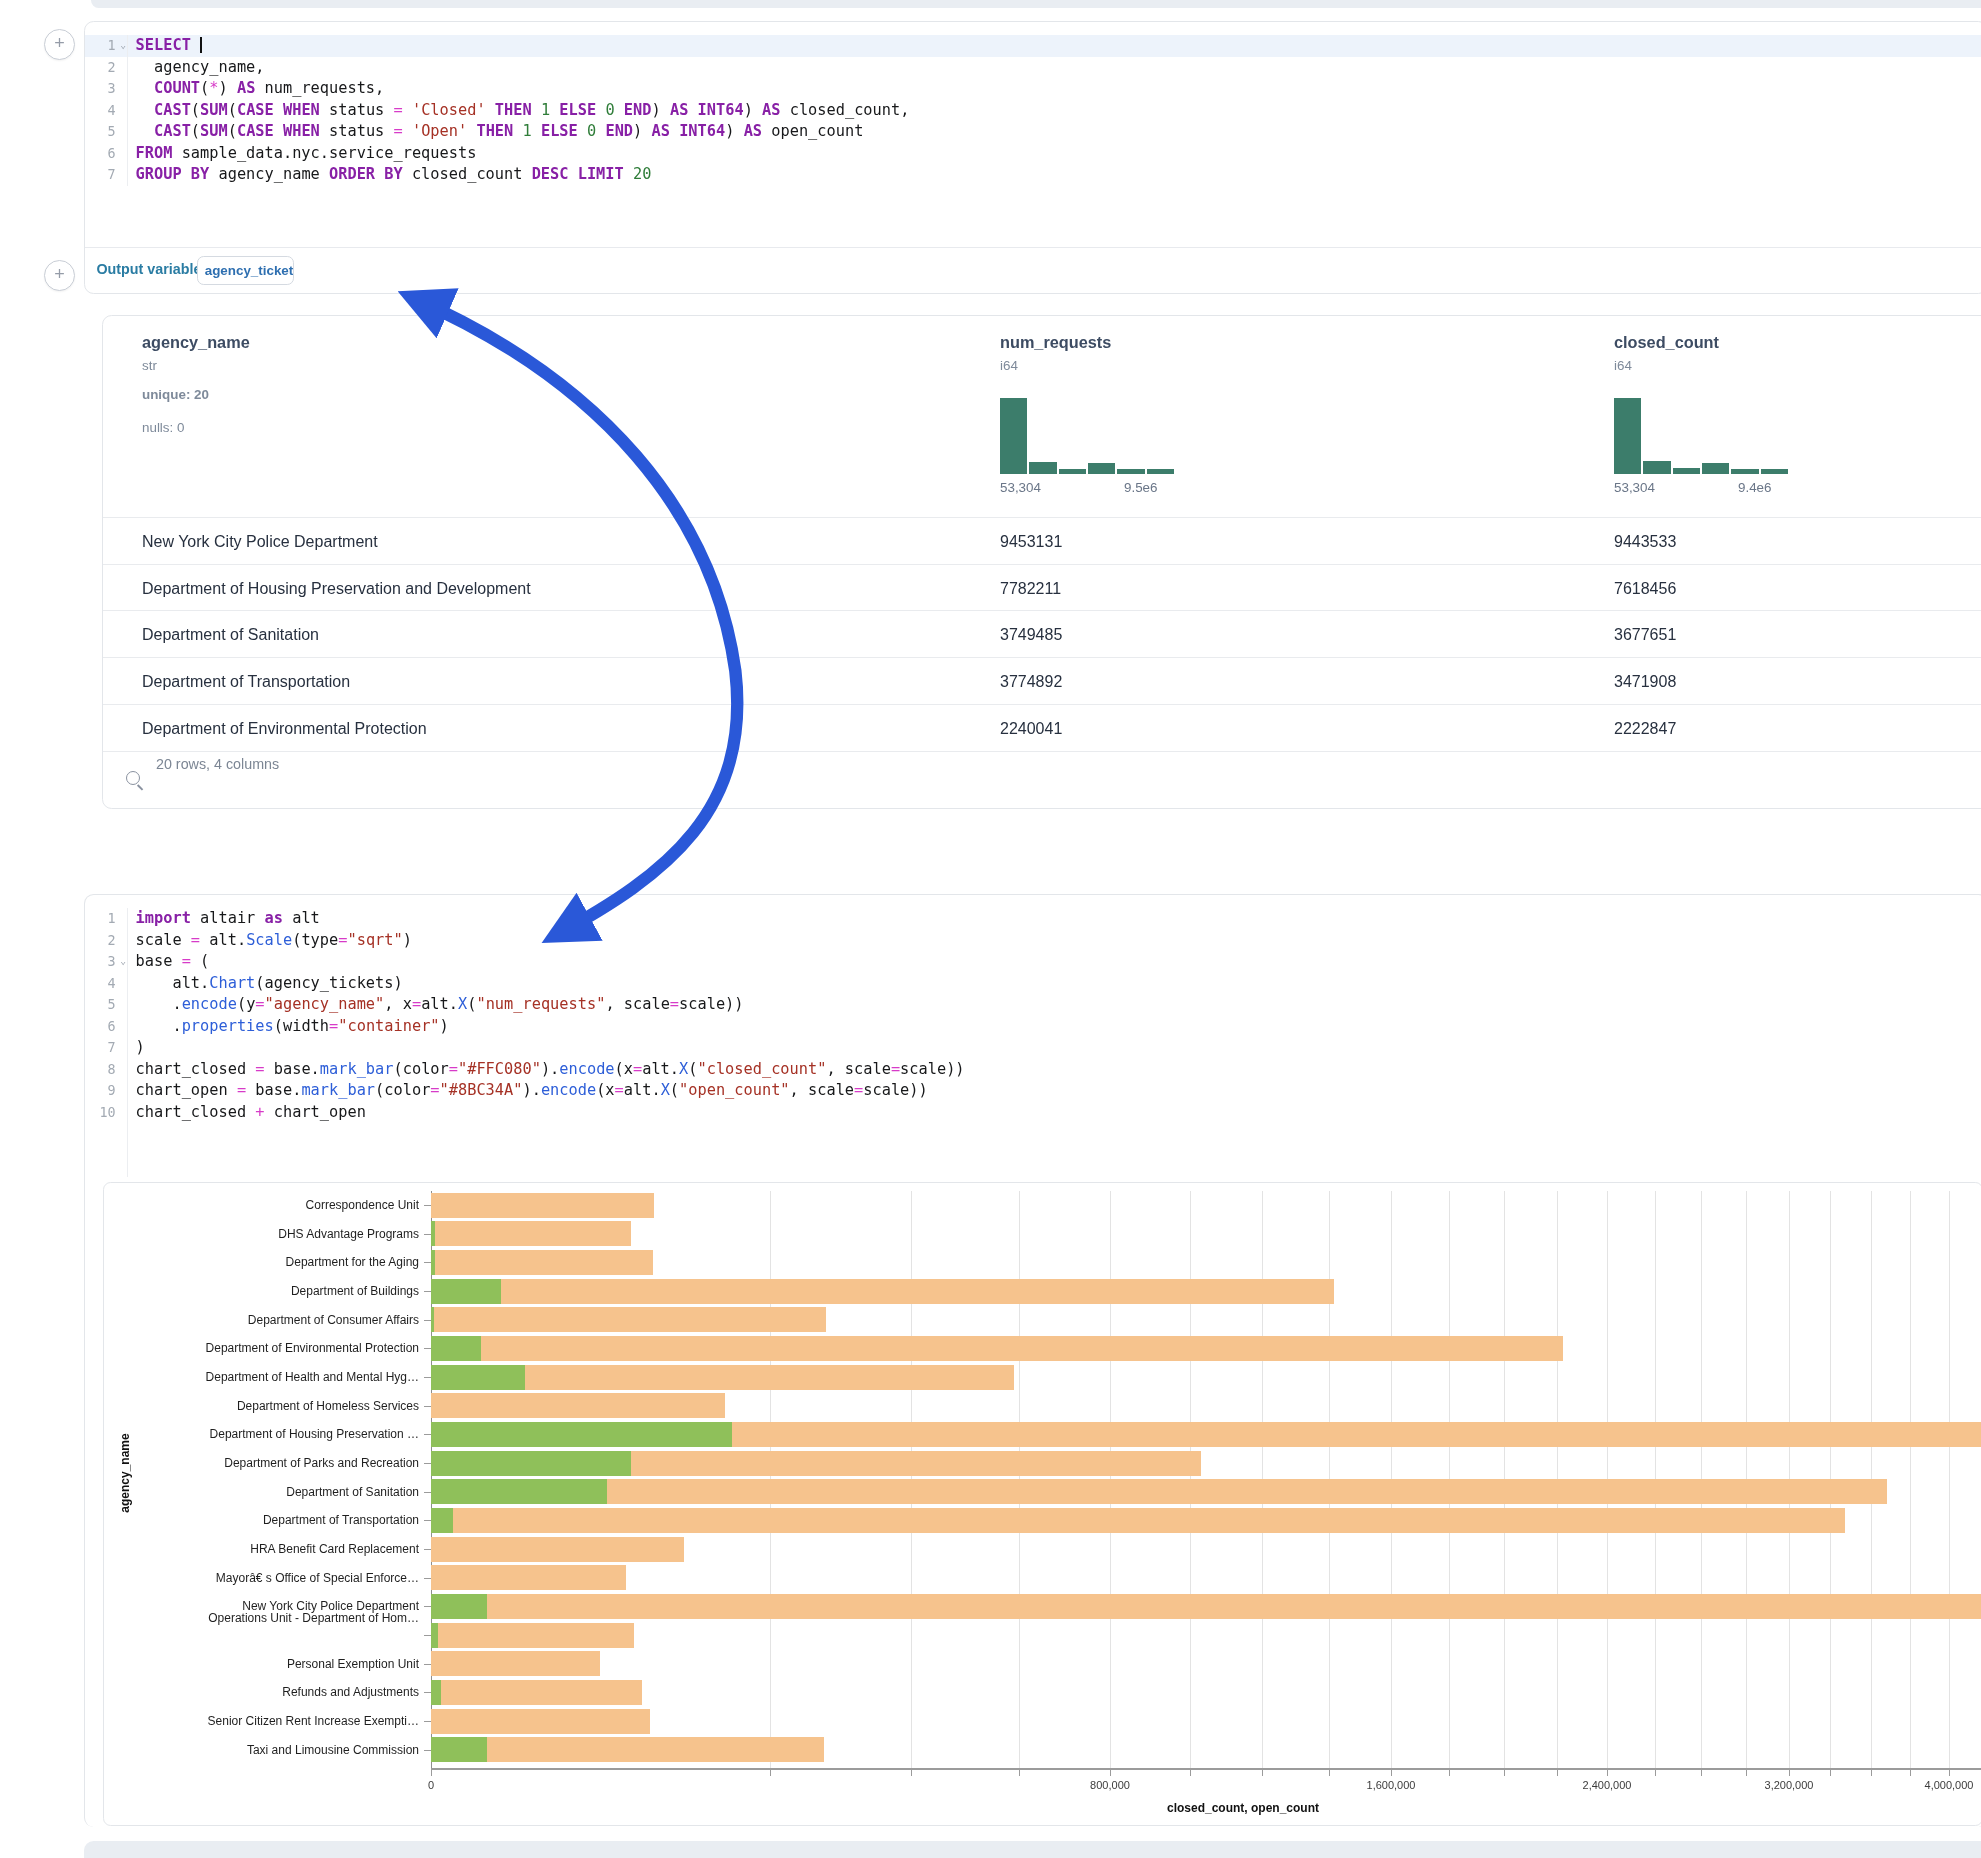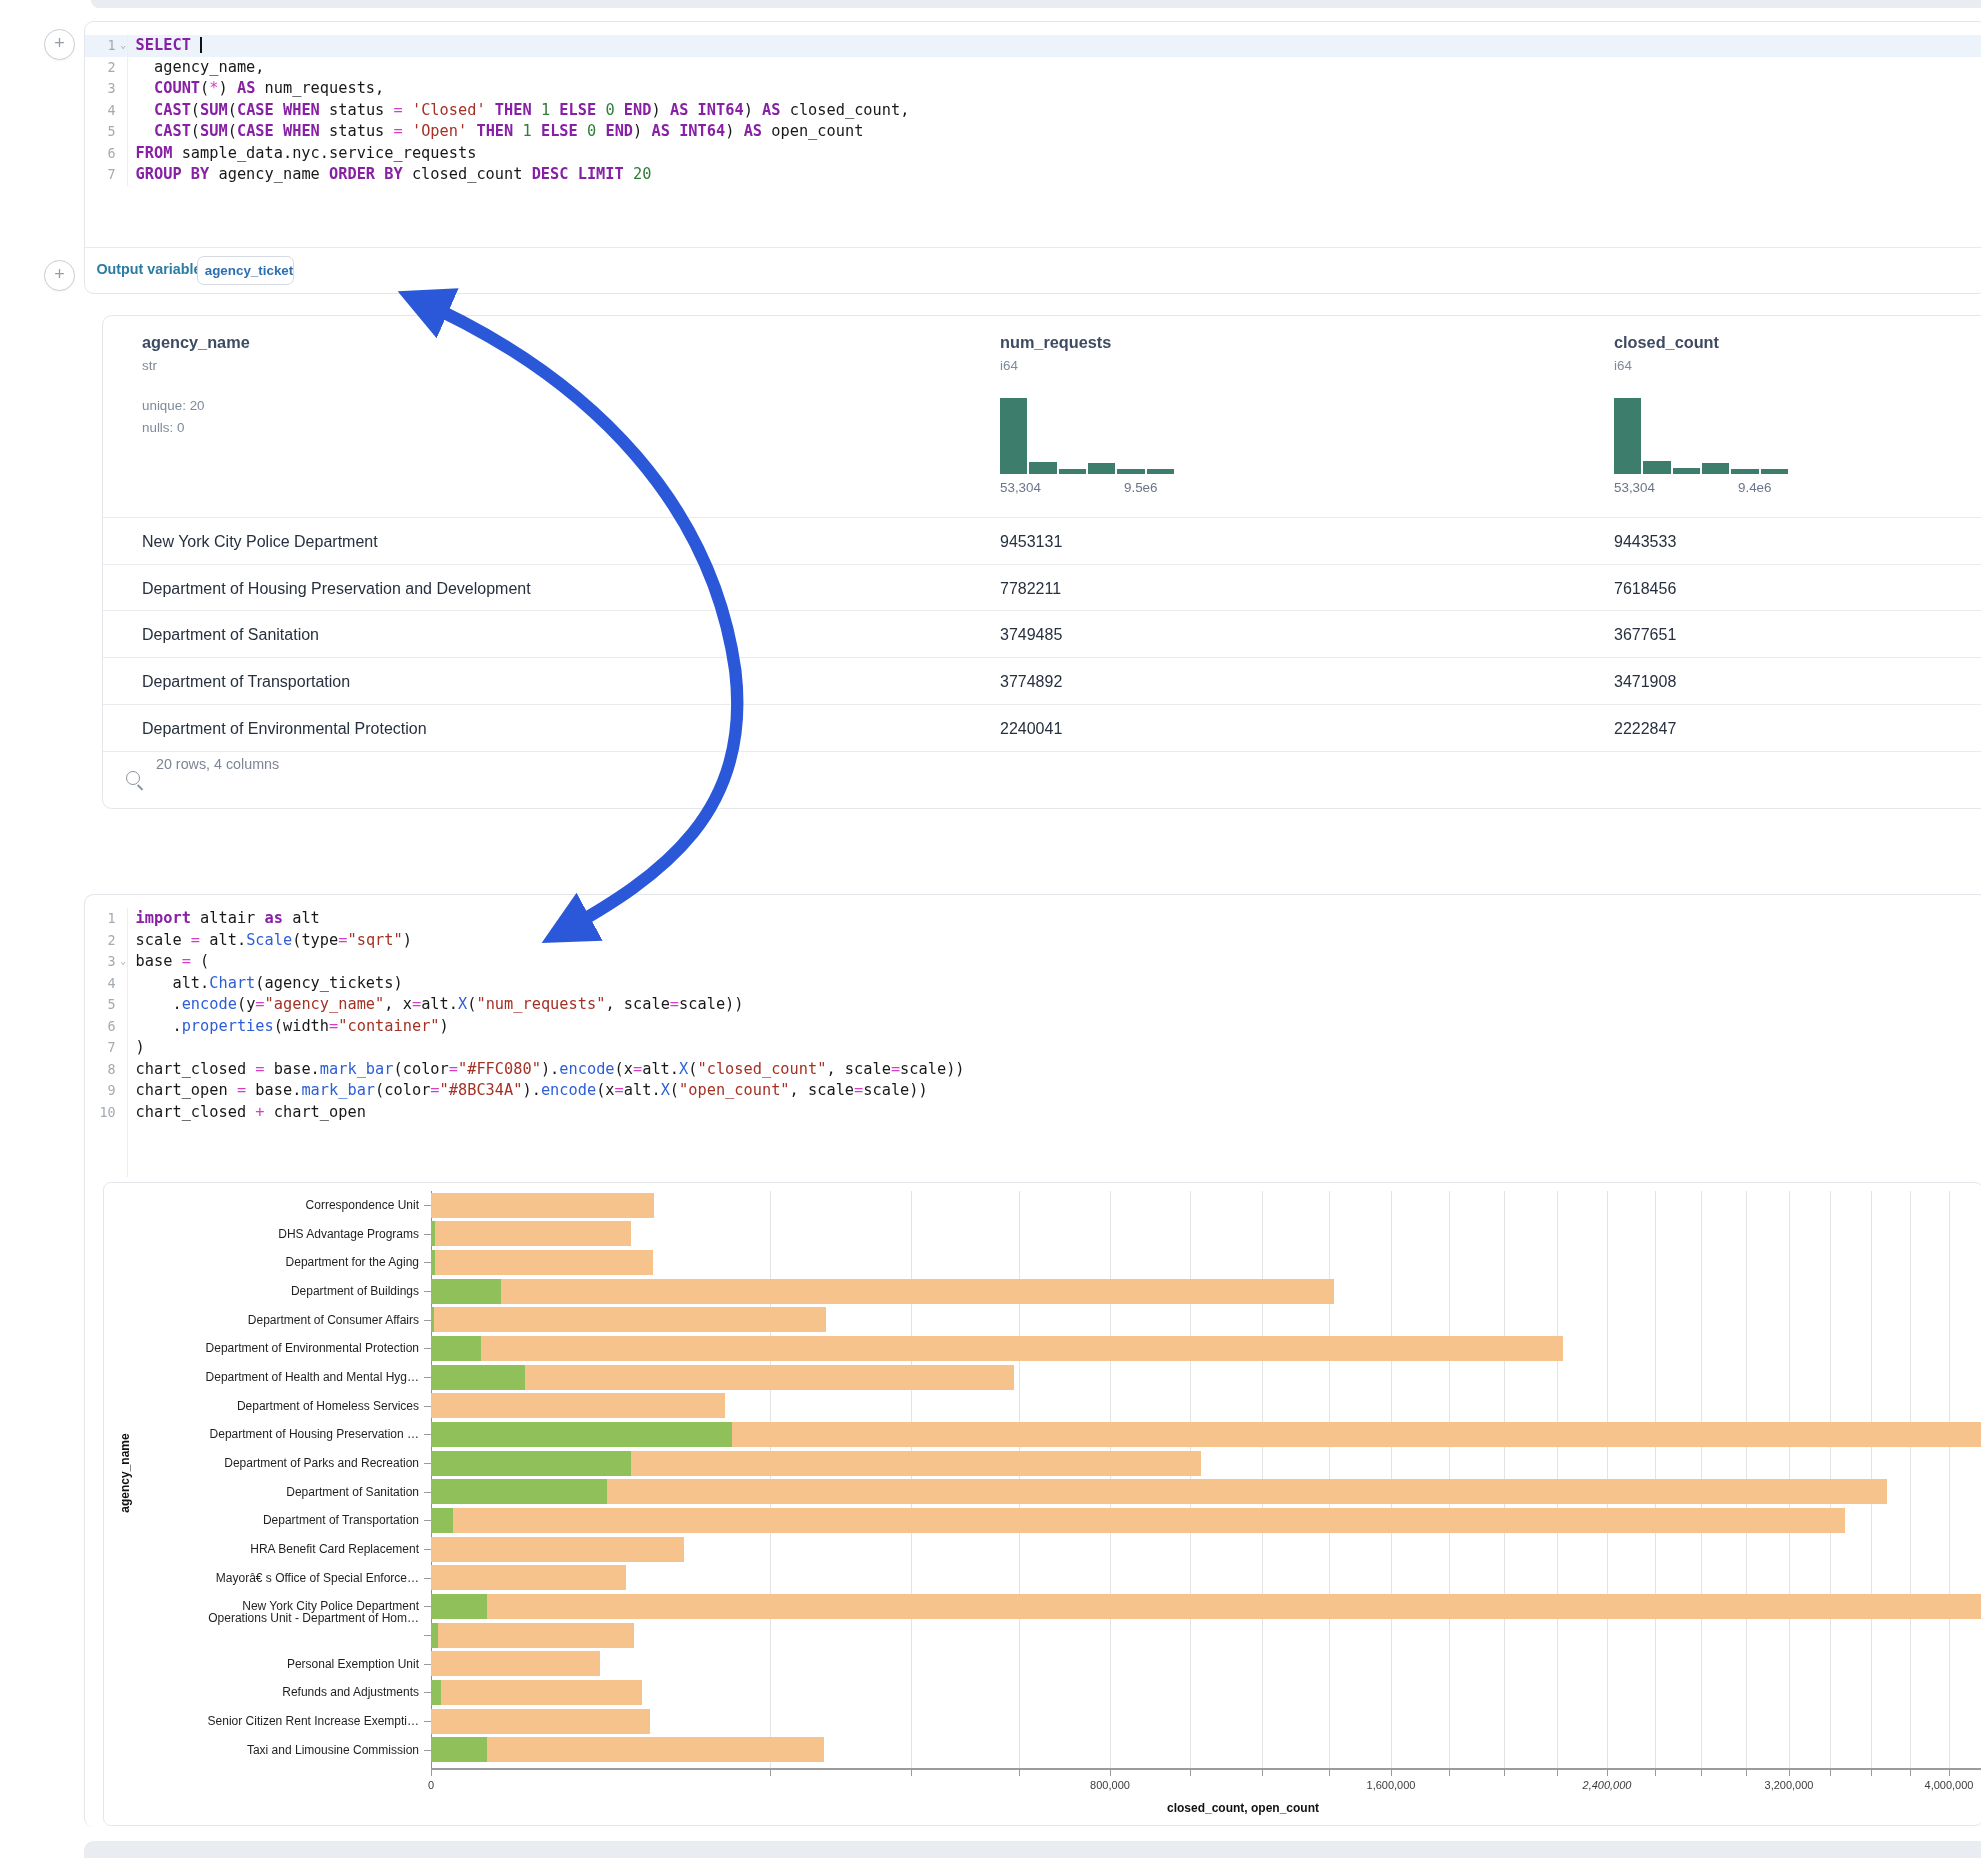--- a/index.html
+++ b/index.html
@@ -98,21 +98,21 @@
     <div class="out-footer">
       <span class="out-label">Output variable:</span>
       <span class="pill">agency_tickets</span>
     </div>
   </div>
 
   <div id="table-card" class="cell-card" style="left:102px;top:315px;width:1893px;height:492px;">
       <div class="col-head" style="left: 39px; width: 287px; position: absolute;">
         <div class="col-name">agency_name</div>
         <div class="col-type">str</div>
-        <div class="col-meta" style="top: 82px;">unique: 20</div>
+        <div class="col-meta" style="top: 71px; font-weight: bold;">unique: 20</div>
         <div class="col-meta" style="top: 104px;">nulls: 0</div>
       </div>
       <div class="col-head" style="left: 897px; width: 287px; position: absolute;">
         <div class="col-name">num_requests</div>
         <div class="col-type">i64</div>
         <div class="hist">
           <div style="height: 100%;"></div>
           <div style="height: 16%;"></div>
           <div style="height: 7%;"></div>
           <div style="height: 14%;"></div>
@@ -307,21 +307,21 @@
           <div class="xtick" style="left: 1597px;"></div>
           <div class="xtick" style="left: 1642px;"></div>
           <div class="xtick" style="left: 1685px;"></div>
           <div class="xtick" style="left: 1726px;"></div>
           <div class="xtick" style="left: 1767px;"></div>
           <div class="xtick" style="left: 1806px;"></div>
           <div class="xtick" style="left: 1845px;"></div>
           <div class="xtick-label" style="left: 327px;">0</div>
           <div class="xtick-label" style="left: 1006px;">800,000</div>
           <div class="xtick-label" style="left: 1287px;">1,600,000</div>
-          <div class="xtick-label" style="left: 1503px; font-style: italic;">2,400,000</div>
+          <div class="xtick-label" style="left: 1503px;">2,400,000</div>
           <div class="xtick-label" style="left: 1685px;">3,200,000</div>
           <div class="xtick-label" style="left: 1845px;">4,000,000</div>
         </div>
       <div class="x-domain"></div>
       <div class="x-title" style="left:1139px;">closed_count, open_count</div>
       <div class="y-title">agency_name</div>
     </div>
   </div>
 
   <svg class="arrow" width="1982" height="1858" viewBox="0 0 2073 1944">

